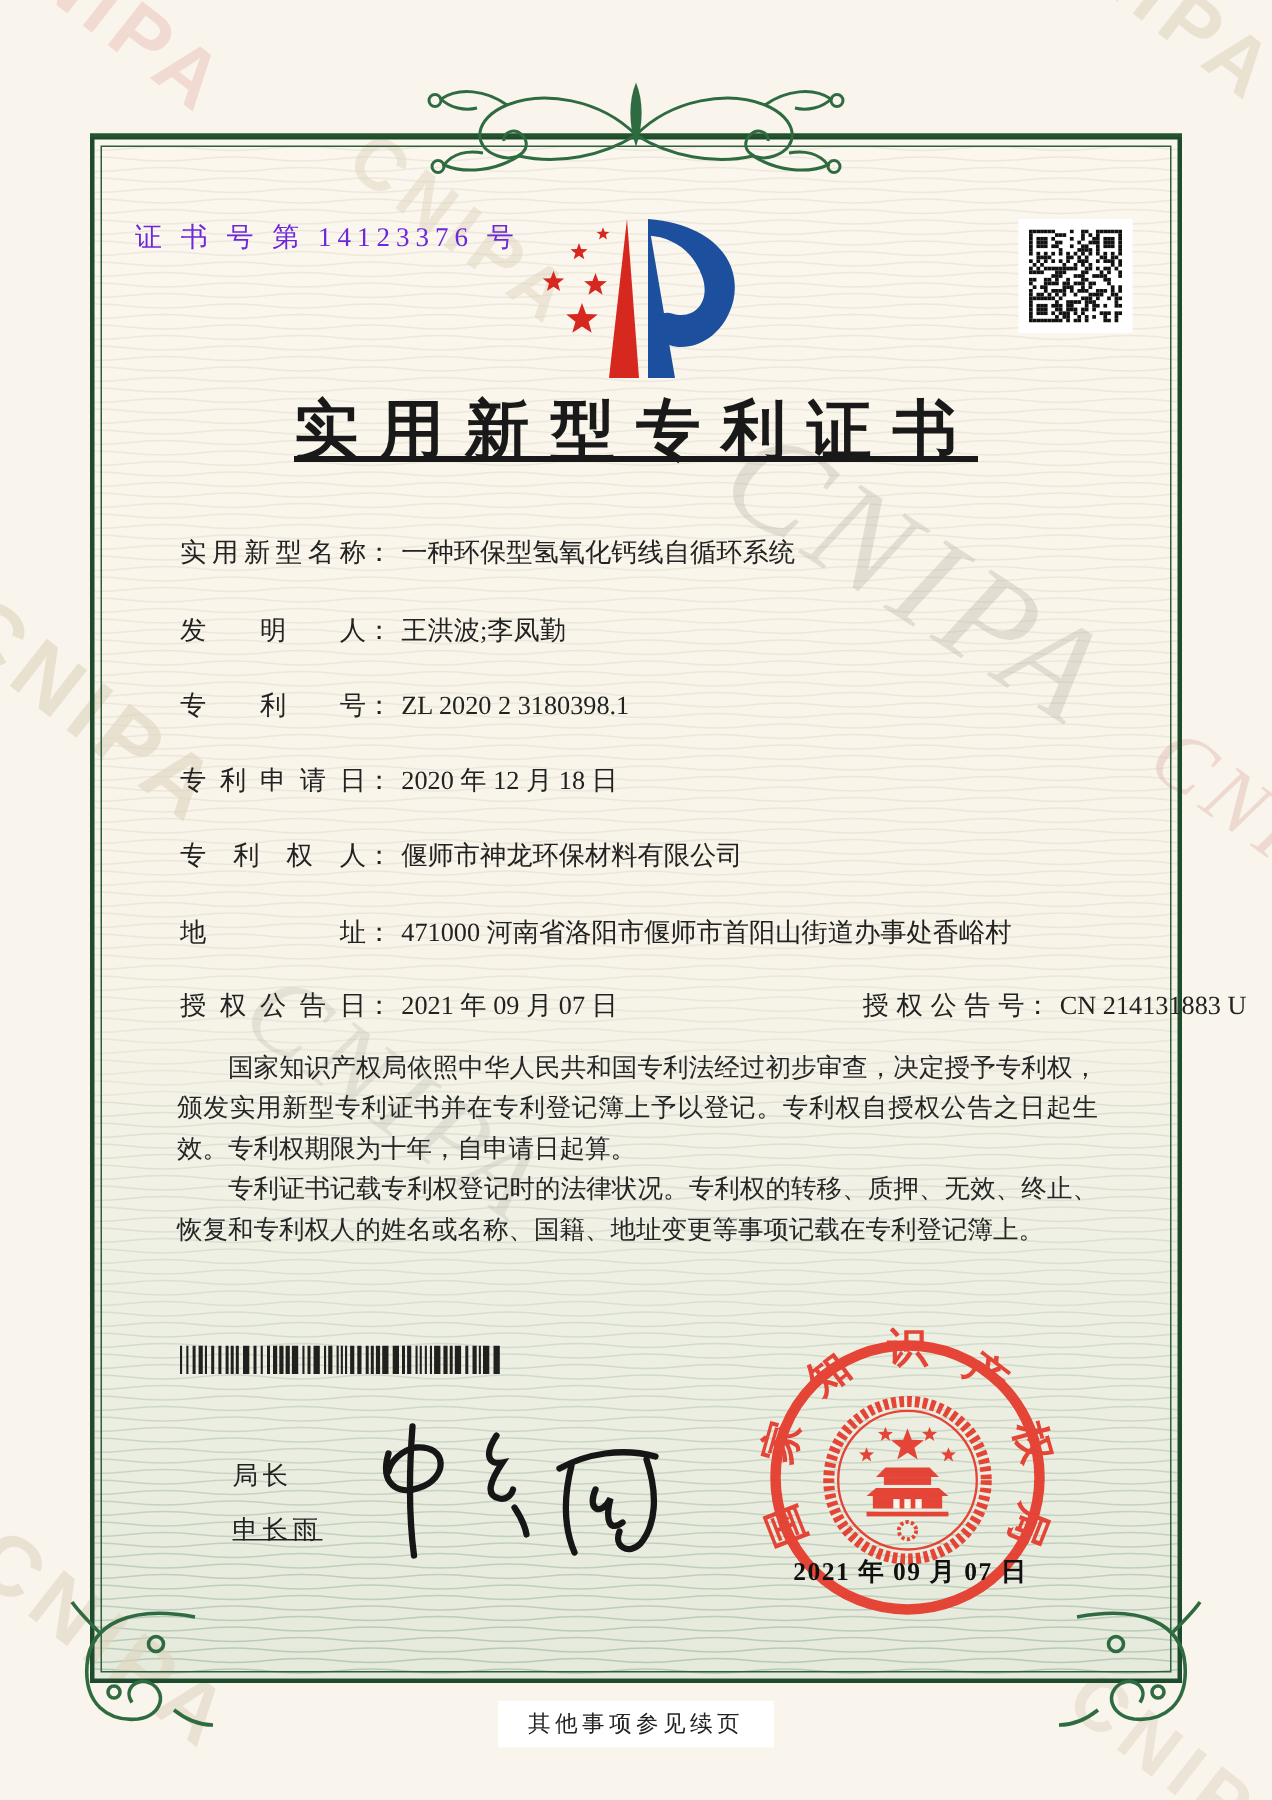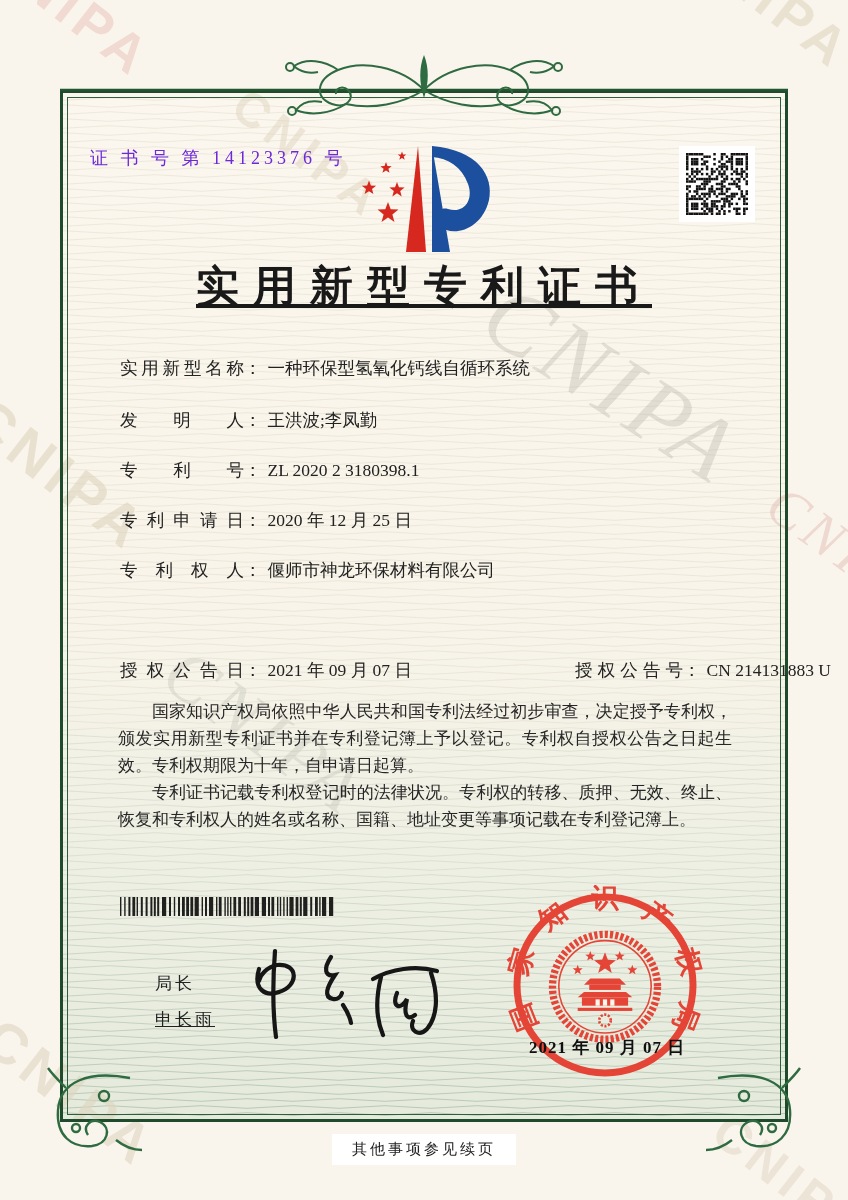--- a/index.html
+++ b/index.html
@@ -580,24 +580,27 @@
   <div class="field-row" style="top:356px;">
     <span class="f-label">实用新型名称</span><span class="f-colon">：</span><span>一种环保型氢氧化钙线自循环系统</span>
   </div>
   <div class="field-row" style="top:408px;">
     <span class="f-label">发明人</span><span class="f-colon">：</span><span>王洪波;李凤勤</span>
   </div>
   <div class="field-row" style="top:458px;">
     <span class="f-label">专利号</span><span class="f-colon">：</span><span>ZL 2020 2 3180398.1</span>
   </div>
   <div class="field-row" style="top:508px;">
-    <span class="f-label">专利申请日</span><span class="f-colon">：</span><span>2020 年 12 月 25 日</span>
+    <span class="f-label">专利申请日</span><span class="f-colon">：</span><span>2020 年 12 月 18 日</span>
   </div>
   <div class="field-row" style="top:558px;">
     <span class="f-label">专利权人</span><span class="f-colon">：</span><span>偃师市神龙环保材料有限公司</span>
+  </div>
+  <div class="field-row" style="top:609px;">
+    <span class="f-label">地址</span><span class="f-colon">：</span><span>471000 河南省洛阳市偃师市首阳山街道办事处香峪村</span>
   </div>
   <div class="field-row" style="top:658px;width:620px;">
     <span>
       <span class="f-label">授权公告日</span><span class="f-colon">：</span><span>2021 年 09 月 07 日</span>
     </span>
     <span class="grant-right">
       <span class="f-label" style="width:108px;">授权公告号</span><span class="f-colon">：</span><span>CN 214131883 U</span>
     </span>
   </div>
 

